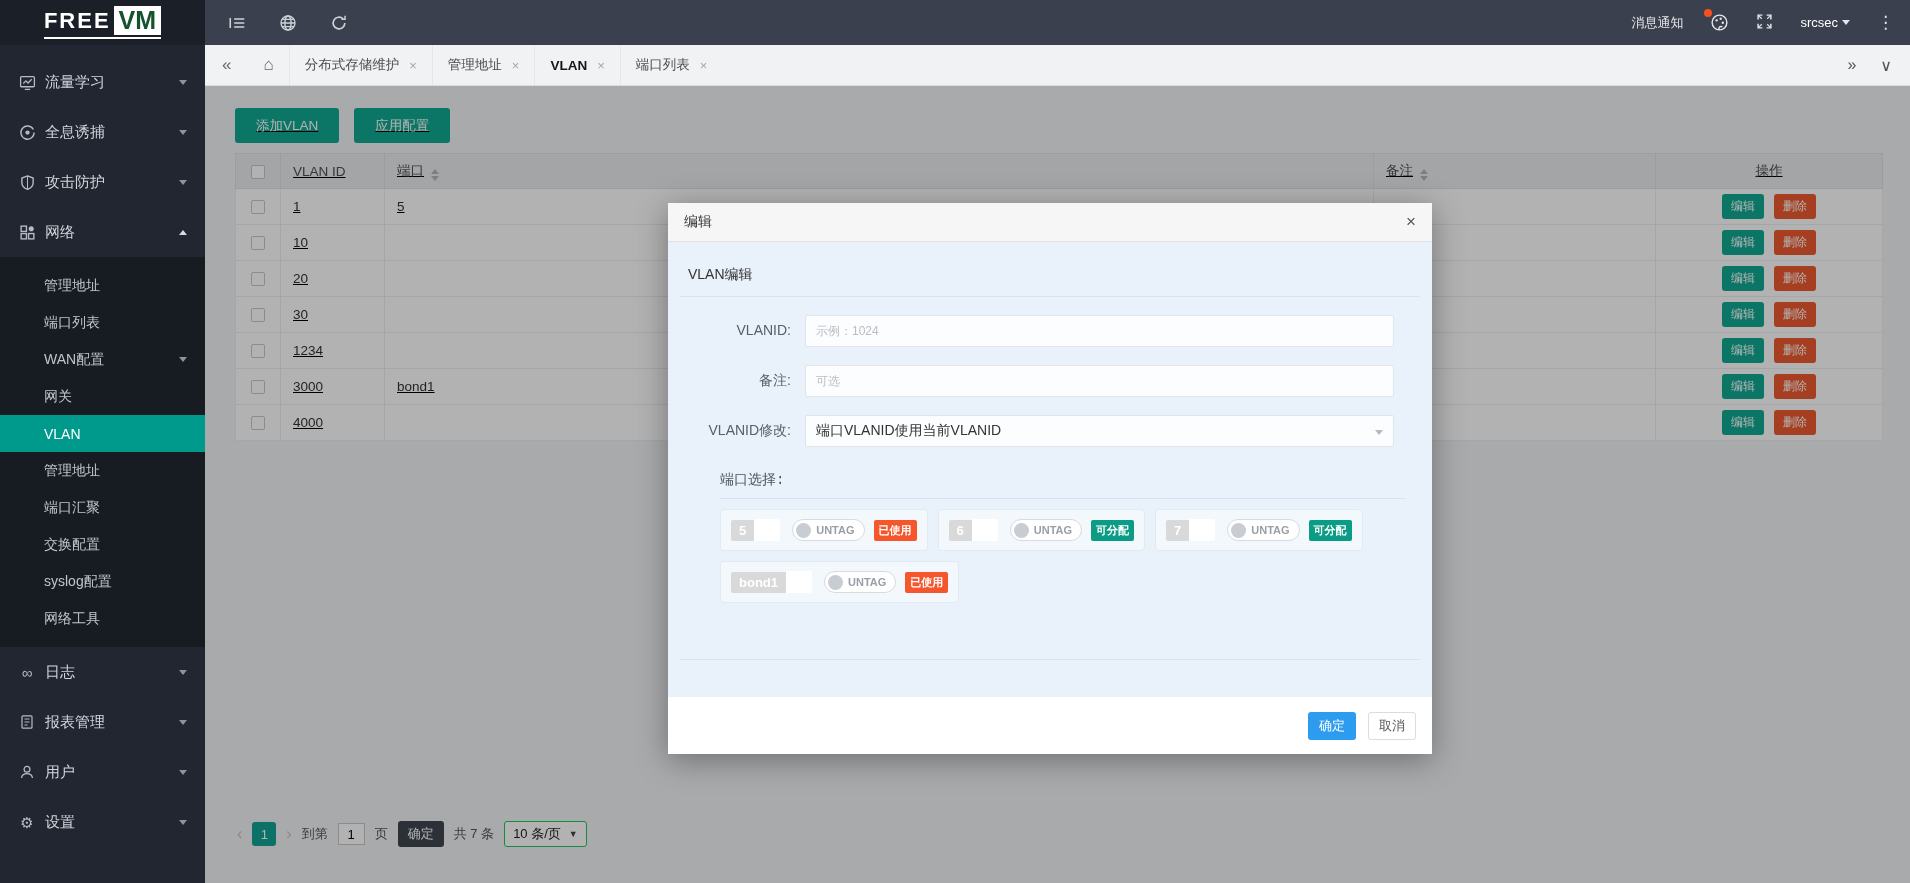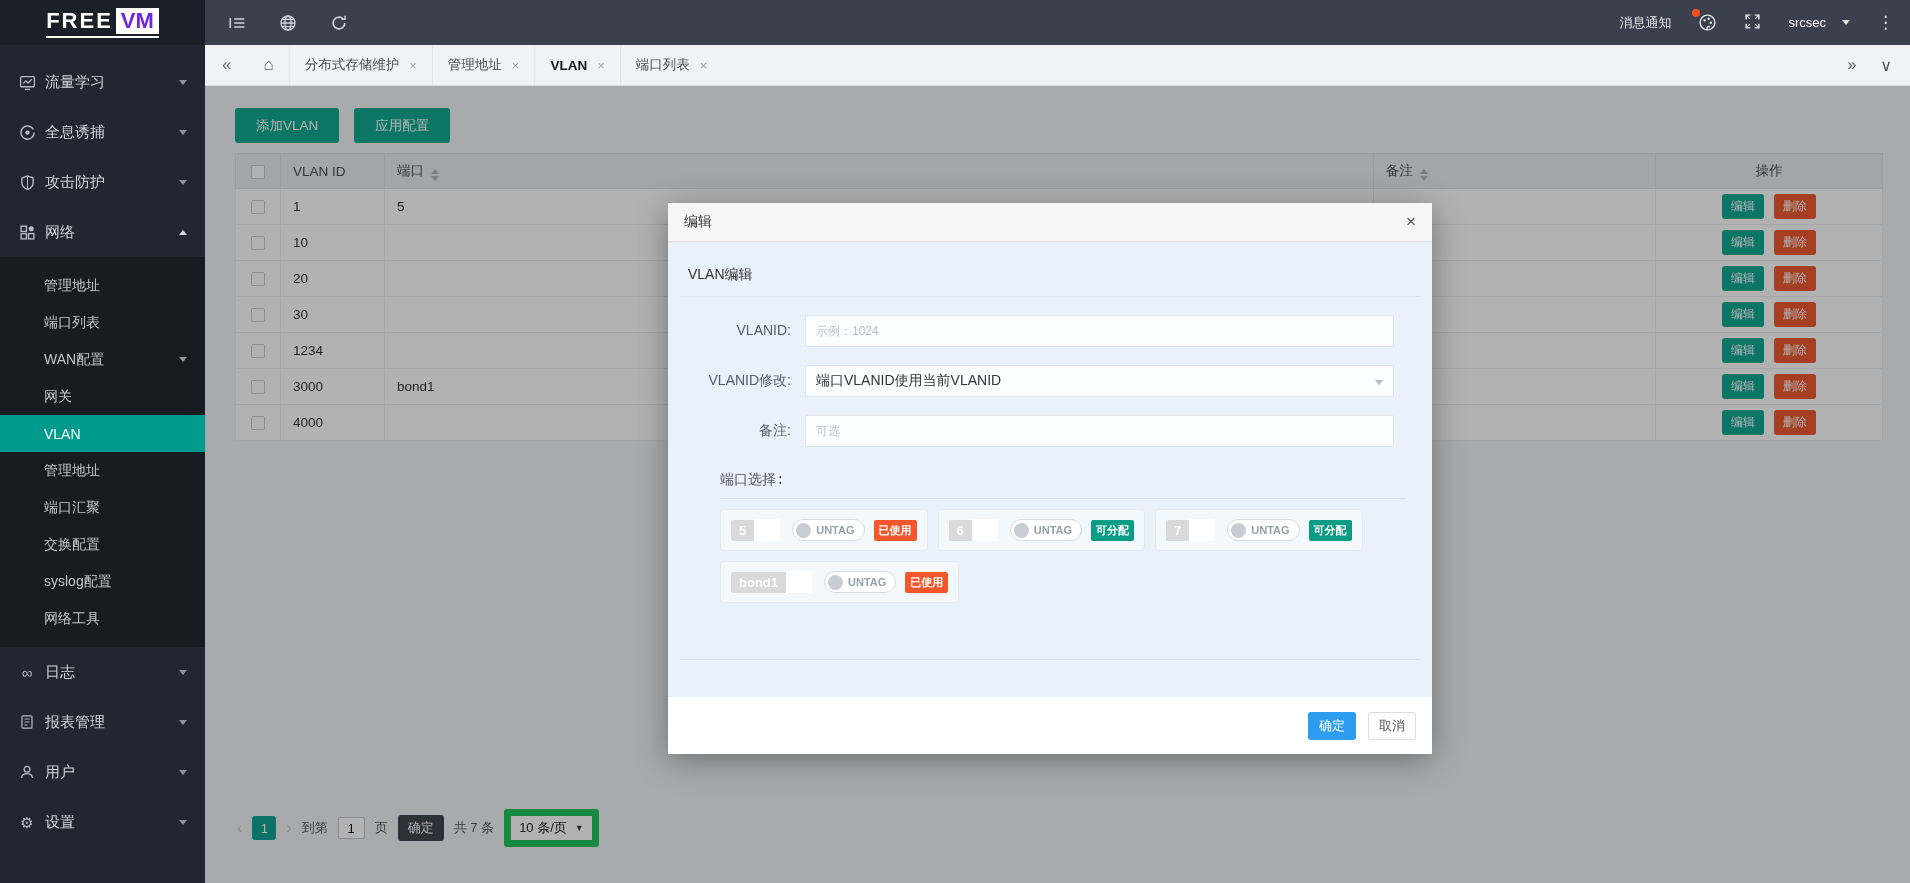--- a/index.html
+++ b/index.html
@@ -6,27 +6,27 @@
   html,body { width:1910px; height:883px; overflow:hidden;
     font-family:"Liberation Sans","DejaVu Sans",sans-serif; background:#f2f4f7; }
   .page { position:relative; width:1910px; height:883px; }
 
   
   .topbar { position:absolute; left:0; top:0; width:1910px; height:45px; background:#3a404d; z-index:20; }
   .logo-strip { position:absolute; left:0; top:0; width:205px; height:45px; background:#1b1f27;
     display:flex; align-items:center; justify-content:center; }
   .logowrap { border-bottom:2px solid #fff; padding-bottom:2px; display:flex; align-items:center; }
   .logo-free { color:#fff; font-size:22px; font-weight:700; letter-spacing:2px; }
-  .logo-vm { background:#fff; color:#6d28d9; font-size:22px; font-weight:800; padding:0 5px; margin-left:3px; }
+  .logo-vm { background:#fff; color:#14532d; font-size:25px; font-weight:800; padding:0 5px; margin-left:3px; }
   .tb-icons { position:absolute; left:228px; top:0; height:45px; display:flex; align-items:center; gap:33px; color:#ced2d8; }
   .tb-icons svg { display:block; }
   .tb-right { position:absolute; right:16px; top:0; height:45px; display:flex; align-items:center; gap:27px; color:#e3e5e8; font-size:13px; }
   .theme-wrap { position:relative; display:flex; }
   .red-dot { position:absolute; left:-6px; top:-4px; width:8px; height:8px; border-radius:50%; background:#f5501e; }
-  .user { display:flex; align-items:center; gap:16px; color:#fff; }
+  .user { display:flex; align-items:center; gap:4px; color:#fff; }
   .caret-dn { width:0; height:0; border:4px solid transparent; border-top:5px solid #e3e5e8; margin-top:4px; }
   .vdots { font-size:17px; color:#e3e5e8; }
 
   
   .sidebar { position:absolute; left:0; top:45px; bottom:0; width:205px; background:#212631; z-index:20; }
   .smenu { padding-top:12px; }
   .sgroup { height:50px; display:flex; align-items:center; padding:0 18px; color:#d2d5da; font-size:15px; cursor:default; }
   .sicon { width:18px; height:18px; margin-right:9px; color:#b6bcc4; display:inline-flex; align-items:center; justify-content:center; font-size:15px; line-height:1; }
   .slabel { flex:1; }
   .tri-dn { width:0; height:0; border:4px solid transparent; border-top:5px solid #8e949c; margin-top:4px; }
@@ -42,21 +42,21 @@
   .tb-collapse { padding:0 17px; font-size:17px; color:#666; }
   .tb-home { padding:0 15px; font-size:17px; color:#666; }
   .tab { display:flex; align-items:center; height:100%; padding:0 15px; gap:10px; border-left:1px solid #e6e6e6; }
   .tab:last-of-type { border-right:1px solid #e6e6e6; }
   .tab .lbl { color:#4c4c4c; }
   .tab.active .lbl { font-weight:700; color:#161616; }
   .tclose { color:#a2a6aa; font-size:13px; }
   .tbar-ctrl { margin-left:auto; display:flex; align-items:center; gap:24px; padding-right:18px; color:#555; font-size:16px; }
 
   
-  .content { position:absolute; left:205px; top:86px; width:1705px; height:797px; background:#f2f4f7; overflow:hidden; }
+  .content { position:absolute; left:205px; top:86px; width:1705px; height:797px; background:#f2f4f7; overflow:hidden;text-decoration:underline; }
   .toolbar { margin:22px 0 0 30px; display:flex; gap:15px; }
   .btn-teal { height:35px; padding:0 21px; background:#11a893; color:#fff; border:none; border-radius:3px; font-size:13.5px; }
 
   table.grid { margin:10px 0 0 30px; width:1647px; border-collapse:collapse; table-layout:fixed; font-size:13.5px; color:#333; }
   table.grid th { height:35px; background:#eaecef; font-weight:400; color:#4e4e4e; text-align:left;
     padding:0 12px; border:1px solid #dfe2e5; }
   table.grid td { height:36px; background:#fff; padding:0 12px; border:1px solid #eceef0; }
   .c-cb, .c-act { text-align:center !important; }
   .cb { display:inline-block; width:14px; height:14px; border:1px solid #c6c9cc; border-radius:2px; background:#fff; vertical-align:middle; }
   .sort { display:inline-flex; flex-direction:column; align-items:center; gap:2px; margin-left:7px; vertical-align:1px; }
@@ -65,21 +65,21 @@
   .sort .dn { border-top:5px solid #b4b8bc; }
   .btn-edit, .btn-del { border:none; border-radius:3px; color:#fff; font-size:12px; padding:4px 9px; margin:0 5px; }
   .btn-edit { background:#11a893; }
   .btn-del { background:#ee5a30; }
 
   .pagination { position:absolute; left:32px; bottom:36px; display:flex; align-items:center; gap:10px; font-size:13px; color:#555; }
   .pg-arrow { color:#c2c4c7; font-size:16px; }
   .pg-cur { width:24px; height:24px; background:#12a392; color:#fff; display:flex; align-items:center; justify-content:center; border-radius:3px; }
   .pg-input { width:27px; height:22px; border:1px solid #c6c9cc; background:#fff; text-align:center; font-size:13px; }
   .pg-btn { background:#3f4550; color:#fff; border:none; padding:4px 10px; border-radius:3px; font-size:13px; }
-  .pg-size { border:7px solid #22c55e; background:#fff; padding:3px 8px; border-radius:3px; display:flex; align-items:center; gap:8px; font-size:13px; color:#222; }
+  .pg-size { border:1px solid #22c55e; background:#fff; padding:3px 8px; border-radius:3px; display:flex; align-items:center; gap:8px; font-size:13px; color:#222; }
   .pg-size .sm-caret { font-size:9px; color:#444; }
 
   .dim { position:absolute; left:0; top:0; width:100%; height:100%; background:rgba(0,0,0,0.3); z-index:40; }
 
   
   .modal { position:absolute; left:668px; top:203px; width:764px; height:551px; background:#e9f1fa; z-index:90;
     box-shadow:0 6px 30px rgba(0,0,0,0.35); display:flex; flex-direction:column; }
   .mhead { height:39px; background:#f6f6f6; border-bottom:1px solid #e3e3e3; display:flex; align-items:center;
     padding:0 16px; font-size:14px; color:#333; }
   .mclose { margin-left:auto; color:#555; font-size:17px; }
@@ -414,29 +414,29 @@
     </div>
     <div class="mbody">
       <div class="mcard">
         <div class="mcard-title">VLAN编辑</div>
         <div class="mform">
           <div class="frow">
             <div class="flabel">VLANID:</div>
             <input class="finput" placeholder="示例：1024" style="">
           </div>
           <div class="frow">
+            <div class="flabel">备注:</div>
+            <input class="finput" placeholder="可选" style="">
+          </div>
+          <div class="frow">
             <div class="flabel">VLANID修改:</div>
             <div class="fselect">
               <span>端口VLANID使用当前VLANID</span>
               <span class="fsel-arrow"></span>
             </div>
-          </div>
-          <div class="frow">
-            <div class="flabel">备注:</div>
-            <input class="finput" placeholder="可选" style="">
           </div>
         </div>
         <div class="ports">
           <div class="ports-label">端口选择:</div>
           <div class="ports-divider"></div>
           <div class="prow">
             <div class="pgroup">
               <span class="pname">5</span>
                 <span class="pwell"></span>
               <span class="puntag">

